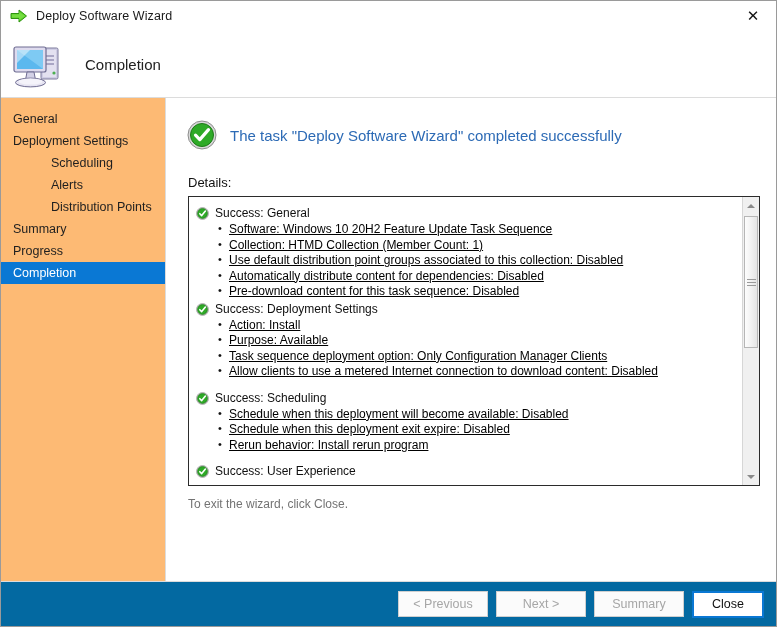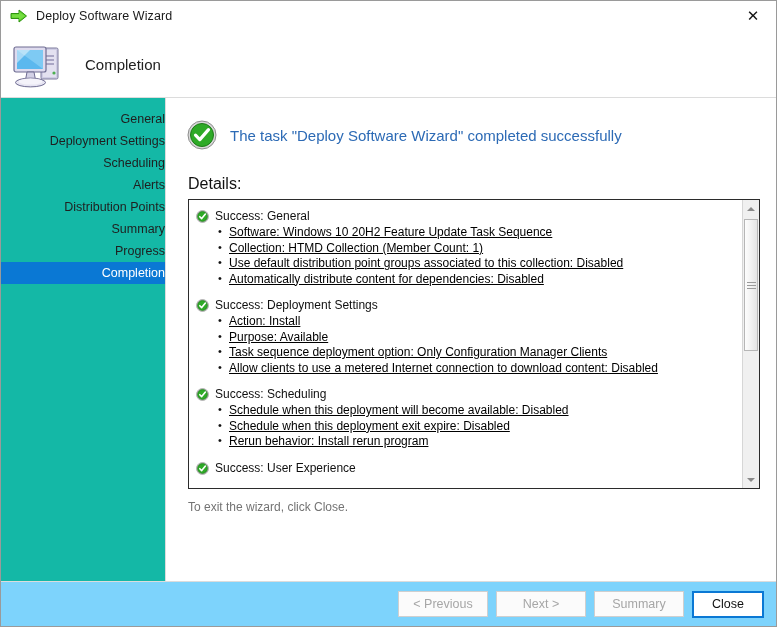--- a/index.html
+++ b/index.html
@@ -50,69 +50,68 @@
   .header-title {
     font-size: 15px; color: #222;
     margin-left: 19px; font-weight: normal;
   }
 
   
   .body { flex: 1; display: flex; min-height: 0; }
 
   .sidebar {
     width: 165px; flex: 0 0 165px;
-    background: #14b8a6;
+    background: #fdba74;
     border-right: 1px solid #dcdcdc;
     padding-top: 10px;
-    text-align: right;
   }
   .nav-item {
     height: 22px; line-height: 22px;
     font-size: 12.5px; color: #1f1f1f;
     padding-left: 12px; white-space: nowrap;
   }
-  .nav-item.sub { padding-left: 22px; }
+  .nav-item.sub { padding-left: 30px; margin-left: 20px; }
   .nav-item.selected { background: #0a78d4; color: #ffffff; }
 
   .content {
     flex: 1; min-width: 0;
     display: flex; flex-direction: column;
     background: #ffffff;
     padding: 0 16px;
   }
 
   .success-head {
     display: flex; align-items: center;
     margin-top: 22px; margin-left: 5px;
   }
   .success-head .big-check { width: 30px; height: 30px; flex: 0 0 30px; }
   .success-head .msg {
     margin-left: 13px;
     font-size: 15px; color: #2c6ab5;
   }
   .details-label {
-    font-size: 16px; color: #111;
+    font-size: 13px; color: #111;
     margin-top: 25px; margin-left: 6px;
   }
 
   
   .listbox {
     margin-top: 6px; margin-left: 6px;
     height: 290px;
     border: 1px solid #2b2b2b;
     background: #ffffff;
     display: flex; overflow: hidden;
     position: relative;
   }
   .list-inner {
     flex: 1; min-width: 0; overflow: hidden;
     padding: 9px 6px 0 7px;
   }
   .grp { margin-bottom: 11px; }
-  .grp:first-child { margin-bottom: 11px; }
+  .grp:first-child { margin-bottom: 2px; }
   .grp-head {
     display: flex; align-items: flex-start;
     font-size: 12px; color: #101010;
     line-height: 15px;
   }
   .grp-head .sm-check {
     width: 13px; height: 13px; flex: 0 0 13px;
     margin-right: 6px; margin-top: 1px;
   }
   .grp ul { list-style: none; margin-top: 1px; }
@@ -164,21 +163,21 @@
 
   .exit-note {
     font-size: 12px; color: #737373;
     margin-top: 11px; margin-left: 6px;
   }
 
   
   .footer {
     height: 45px; flex: 0 0 45px;
     border-top: 1px solid #dcdcdc;
-    background: #7dd3fc;
+    background: #0369a1;
     display: flex; align-items: center; justify-content: flex-end;
     padding-right: 12px;
   }
   .btn {
     height: 26px; width: 90px;
     margin-left: 8px;
     font-size: 12.5px;
     font-family: "Liberation Sans", sans-serif;
     background: #fbfbfb;
     border: 1px solid #cfcfcf;
@@ -275,20 +274,21 @@
                   <path d="M3.8 6.7 L5.7 8.6 L9.4 4.1" fill="none" stroke="#ffffff" stroke-width="1.6" stroke-linecap="round" stroke-linejoin="round"></path>
                 </svg>
               </span>
               <span>Success: General</span>
             </div>
             <ul>
               <li>Software: Windows 10 20H2 Feature Update Task Sequence</li>
               <li>Collection: HTMD Collection (Member Count: 1)</li>
               <li>Use default distribution point groups associated to this collection: Disabled</li>
               <li>Automatically distribute content for dependencies: Disabled</li>
+              <li>Pre-download content for this task sequence: Disabled</li>
             </ul>
           </div>
 
           <div class="grp">
             <div class="grp-head">
               <span class="sm-check">
                 <svg width="13" height="13" viewBox="0 0 13 13">
                   <circle cx="6.5" cy="6.5" r="6" fill="#cfcfcf" stroke="#9a9a9a" stroke-width=".7"></circle>
                   <circle cx="6.5" cy="6.5" r="4.9" fill="#2eaa27" stroke="#1d7a18" stroke-width=".7"></circle>
                   <path d="M3.8 6.7 L5.7 8.6 L9.4 4.1" fill="none" stroke="#ffffff" stroke-width="1.6" stroke-linecap="round" stroke-linejoin="round"></path>

